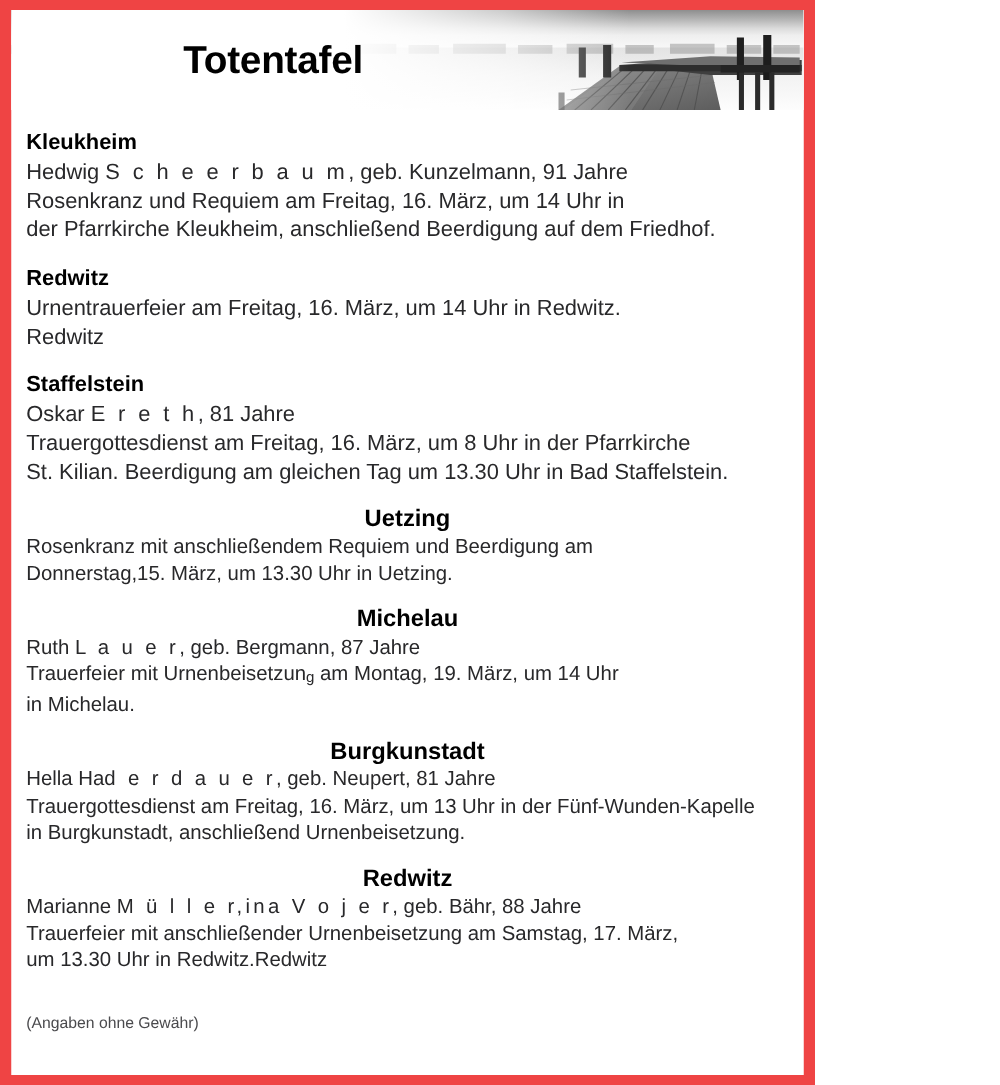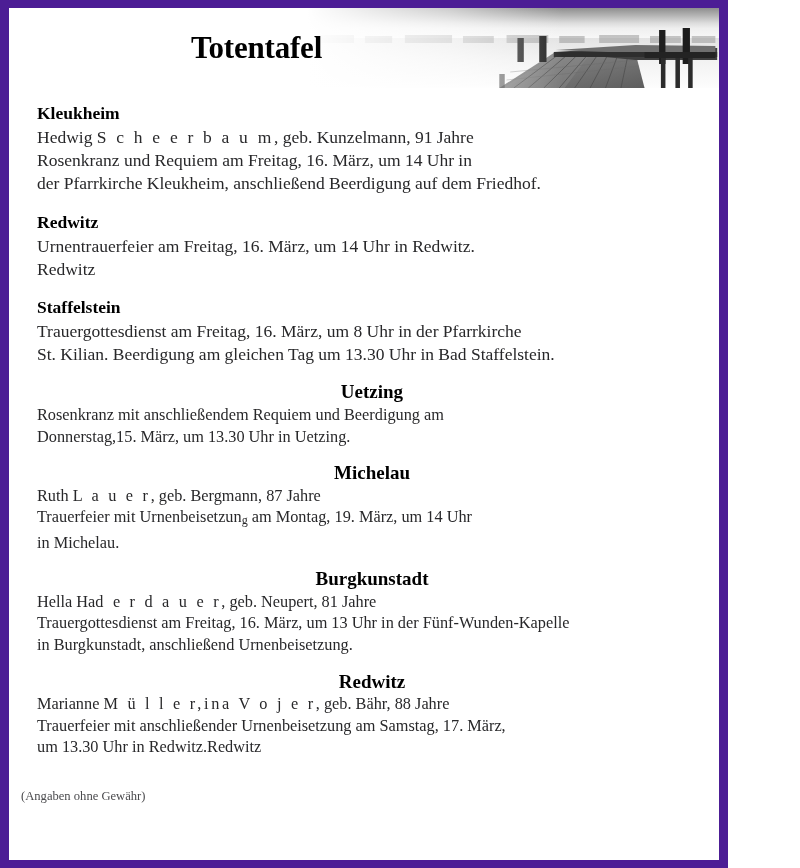--- a/index.html
+++ b/index.html
@@ -9,26 +9,25 @@
   }
   body {
     width: 800px;
     height: 868px;
     font-family: "Liberation Sans", sans-serif;
     overflow: hidden;
   }
 
   #page {
     position: relative;
-    width: 728px;
+    width: 652px;
     height: 868px;
     box-sizing: border-box;
-    background: #4c1d95;
+    background: #ef4444;
     padding: 8px 9px 8px 9px;
-    font-family: Liberation Serif, serif;
   }
 
   #sheet {
     position: relative;
     width: 100%;
     height: 100%;
     background: #ffffff;
     box-sizing: border-box;
     overflow: hidden;
   }
@@ -65,21 +64,21 @@
     font-weight: bold;
     color: #000000;
     letter-spacing: -0.2px;
     z-index: 4;
     padding-right: 215px;
     box-sizing: border-box;
   }
 
   
   #entries {
-    padding: 14px 12px 0 28px;
+    padding: 14px 12px 0 12px;
   }
 
   .entry {
     margin-bottom: 15px;
   }
 
   .entry-place {
     font-weight: bold;
     color: #000000;
     margin-bottom: 1px;
@@ -219,20 +218,21 @@
           <div class="entry-line">Rosenkranz und Requiem am Freitag, 16. März, um 14 Uhr in</div>
           <div class="entry-line">der Pfarrkirche Kleukheim, anschließend Beerdigung auf dem Friedhof.</div>
         </div>
         <div class="entry size-lg">
           <div class="entry-place">Redwitz</div>
           <div class="entry-line">Urnentrauerfeier am Freitag, 16. März, um 14 Uhr in Redwitz.</div>
           <div class="entry-line">Redwitz</div>
         </div>
         <div class="entry size-lg">
           <div class="entry-place">Staffelstein</div>
+          <div class="entry-line"><span>Oskar </span><span class="sp">E r e t h</span><span>, 81 Jahre</span></div>
           <div class="entry-line">Trauergottesdienst am Freitag, 16. März, um 8 Uhr in der Pfarrkirche</div>
           <div class="entry-line">St. Kilian. Beerdigung am gleichen Tag um 13.30 Uhr in Bad Staffelstein.</div>
         </div>
         <div class="entry size-sm">
           <div class="entry-place">Uetzing</div>
           <div class="entry-line">Rosenkranz mit anschließendem Requiem und Beerdigung am</div>
           <div class="entry-line">Donnerstag,15. März, um 13.30 Uhr in Uetzing.</div>
         </div>
         <div class="entry size-sm">
           <div class="entry-place">Michelau</div>

